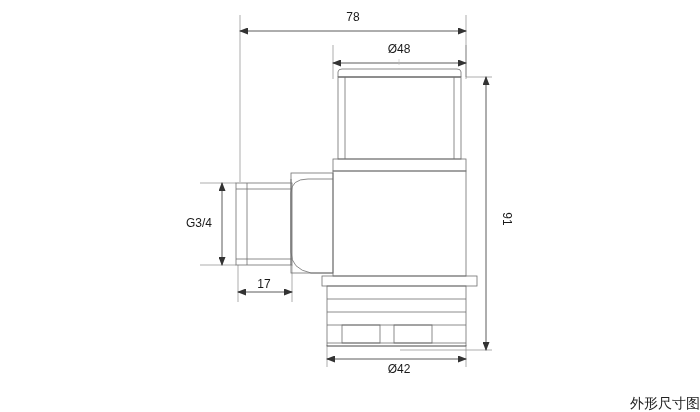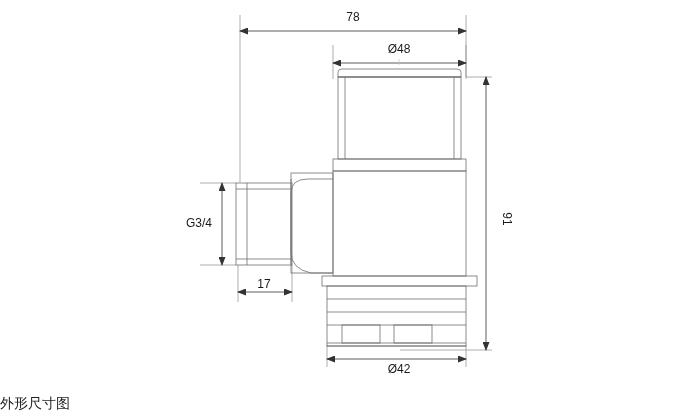--- a/index.html
+++ b/index.html
@@ -30,21 +30,21 @@
   .dim-text {
     font-family: "Liberation Sans", sans-serif;
     font-size: 12px;
     fill: #1a1a1a;
   }
   .caption {
     position: absolute;
     left: 0;
     top: 388px;
     width: 700px;
-    text-align: left;
+    text-align: right;
     font-size: 14px;
     color: #222222;
     font-family: Liberation Mono, monospace;
   }
   .vert-label {
     font-family: "Liberation Sans", sans-serif;
     font-size: 12px;
     fill: #1a1a1a;
   }
 </style>

